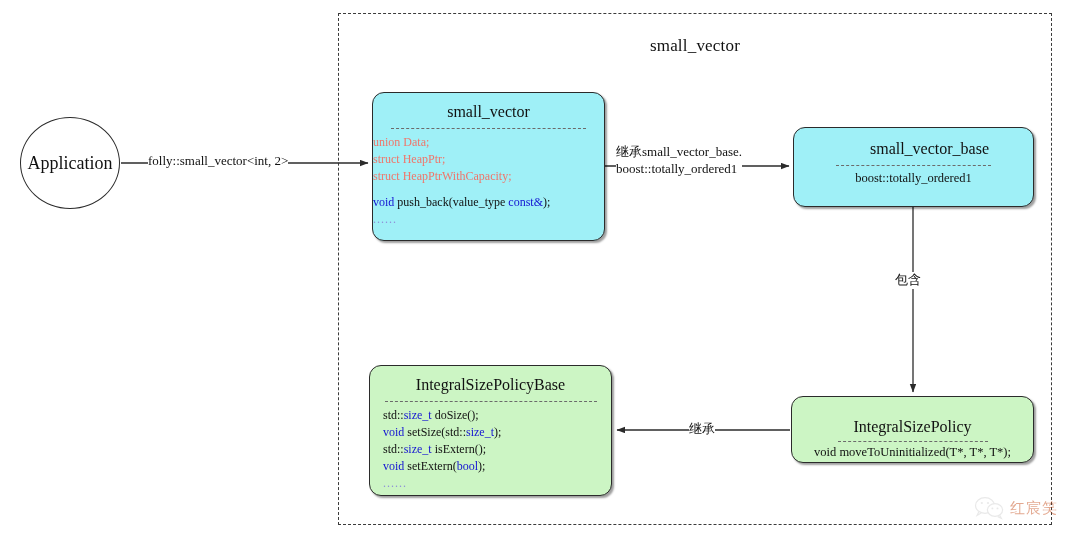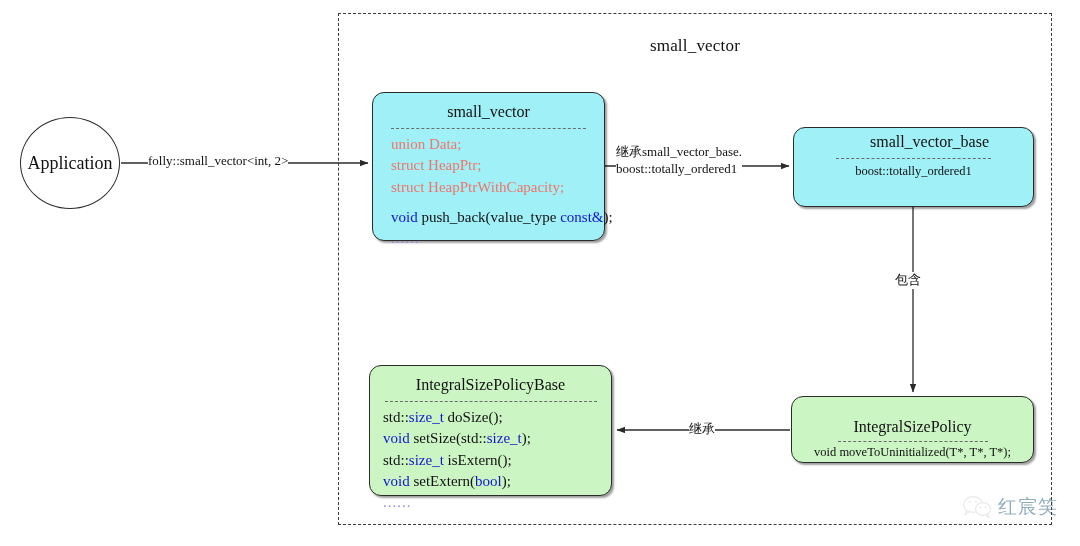--- a/index.html
+++ b/index.html
@@ -58,24 +58,24 @@
     padding-top: 9px;
     line-height: 1.25;
     white-space: nowrap;
   }
   .sep {
     height: 0;
     border-top: 1.3px dashed #6b6b6b;
     margin: 6px auto 5px auto;
   }
   .members {
-    font-size: 15px;
+    font-size: 12px;
     line-height: 1.42;
     color: #111;
-    padding: 0 18px;
+    padding: 0 0;
     white-space: nowrap;
   }
   .kw-blue { color: #1414d2; }
   .kw-red  { color: #f0756a; }
   .dots    { color: #8f8fd8; letter-spacing: 1px; }
   .sub-line {
     text-align: center;
     font-size: 12.5px;
     color: #111;
   }
@@ -118,22 +118,22 @@
   .watermark {
     position: absolute;
     right: 22px;
     bottom: 26px;
     display: flex;
     align-items: center;
     gap: 6px;
     opacity: .45;
   }
   .wm-text {
-    font-size: 19px;
-    color: #0c4a6e;
+    font-size: 15px;
+    color: #c2410c;
     font-family: "Liberation Serif", serif;
     letter-spacing: 1px;
   }
   .wm-icon { display: block; }
 </style>
 </head>
 <body>
 
 <div id="canvas">
 
@@ -178,21 +178,21 @@
       <div class="kw-red">union Data;</div>
       <div class="kw-red">struct HeapPtr;</div>
       <div class="kw-red">struct HeapPtrWithCapacity;</div>
       <div style="height:9px;"></div>
       <div><span class="kw-blue">void</span><span> push_back(value_type </span><span class="kw-blue">const&amp;</span><span>);</span></div>
       <div class="dots">......</div>
     </div>
   </div>
 
   <div class="uml cyan" style="left:793px; top:127px; width:241px; height:80px;">
-    <div class="cls-name" style="padding-top:4px;margin-left:32px;">small_vector_base</div>
+    <div class="cls-name" style="padding-top:11px;margin-left:32px;">small_vector_base</div>
     <div class="sep" style="width:155px;"></div>
     <div class="sub-line">boost::totally_ordered1</div>
   </div>
 
   <div class="uml green" style="left:369px; top:365px; width:243px; height:131px;">
     <div class="cls-name" style="">IntegralSizePolicyBase</div>
     <div class="sep" style="width:212px;"></div>
     <div class="members" style="padding-left:13px;">
       <div><span>std::</span><span class="kw-blue">size_t</span><span> doSize();</span></div>
       <div><span class="kw-blue">void</span><span> setSize(std::</span><span class="kw-blue">size_t</span><span>);</span></div>

